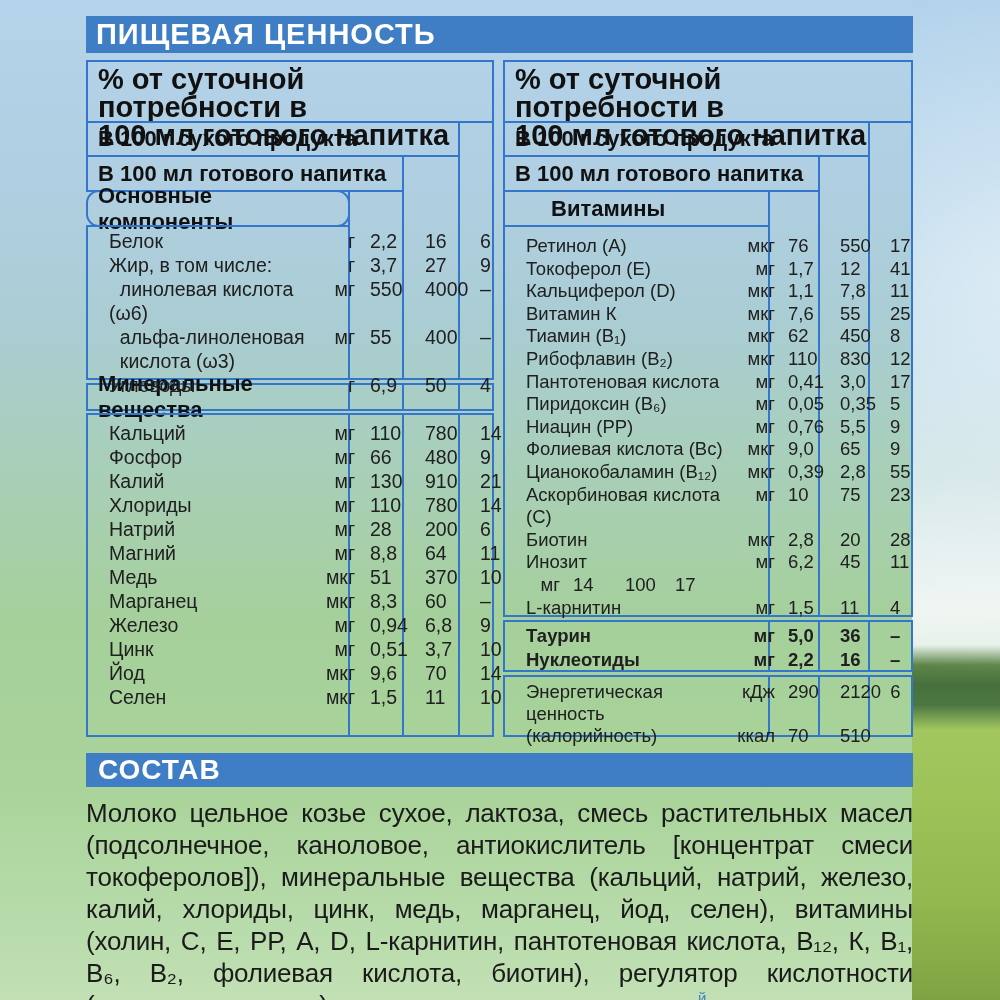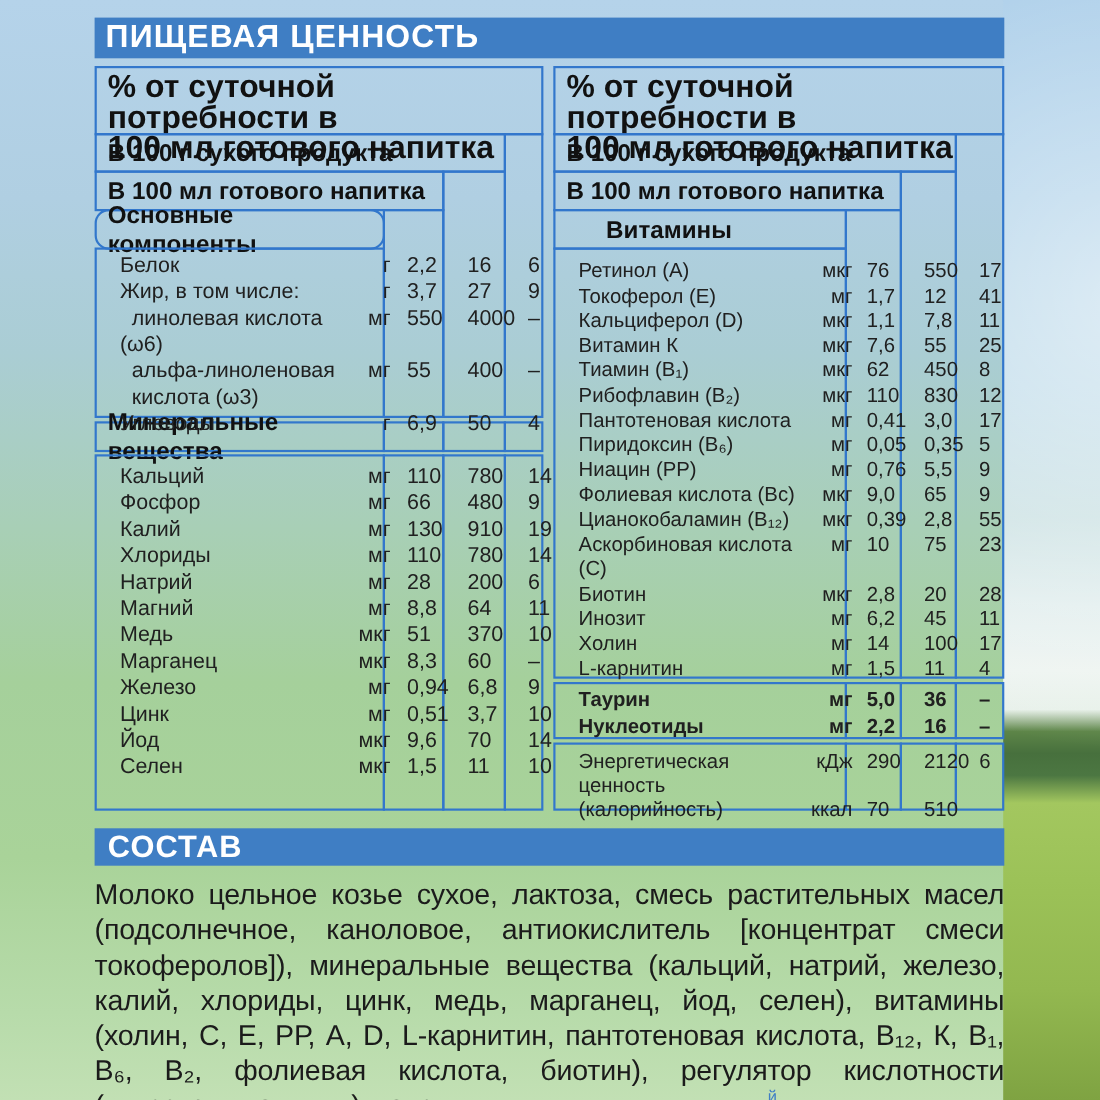--- a/index.html
+++ b/index.html
@@ -156,21 +156,21 @@
           <span class="c1">66</span>
           <span class="c2">480</span>
           <span class="c3">9</span>
         </div>
 
         <div class="row">
           <span class="cl">Калий</span>
           <span class="cu">мг</span>
           <span class="c1">130</span>
           <span class="c2">910</span>
-          <span class="c3">19</span>
+          <span class="c3">21</span>
         </div>
 
         <div class="row">
           <span class="cl">Хлориды</span>
           <span class="cu">мг</span>
           <span class="c1">110</span>
           <span class="c2">780</span>
           <span class="c3">14</span>
         </div>
 
@@ -370,21 +370,20 @@
 
         <div class="row">
           <span class="cl">Инозит</span>
           <span class="cu">мг</span>
           <span class="c1">6,2</span>
           <span class="c2">45</span>
           <span class="c3">11</span>
         </div>
 
         <div class="row">
-          <span class="cl">Холин</span>
           <span class="cu">мг</span>
           <span class="c1">14</span>
           <span class="c2">100</span>
           <span class="c3">17</span>
         </div>
 
         <div class="row">
           <span class="cl">L-карнитин</span>
           <span class="cu">мг</span>
           <span class="c1">1,5</span>

